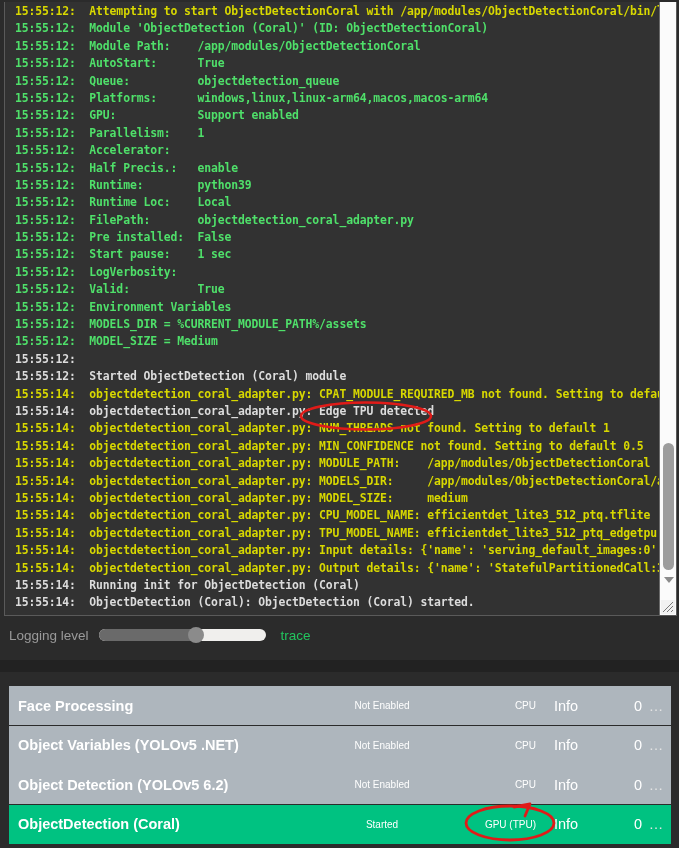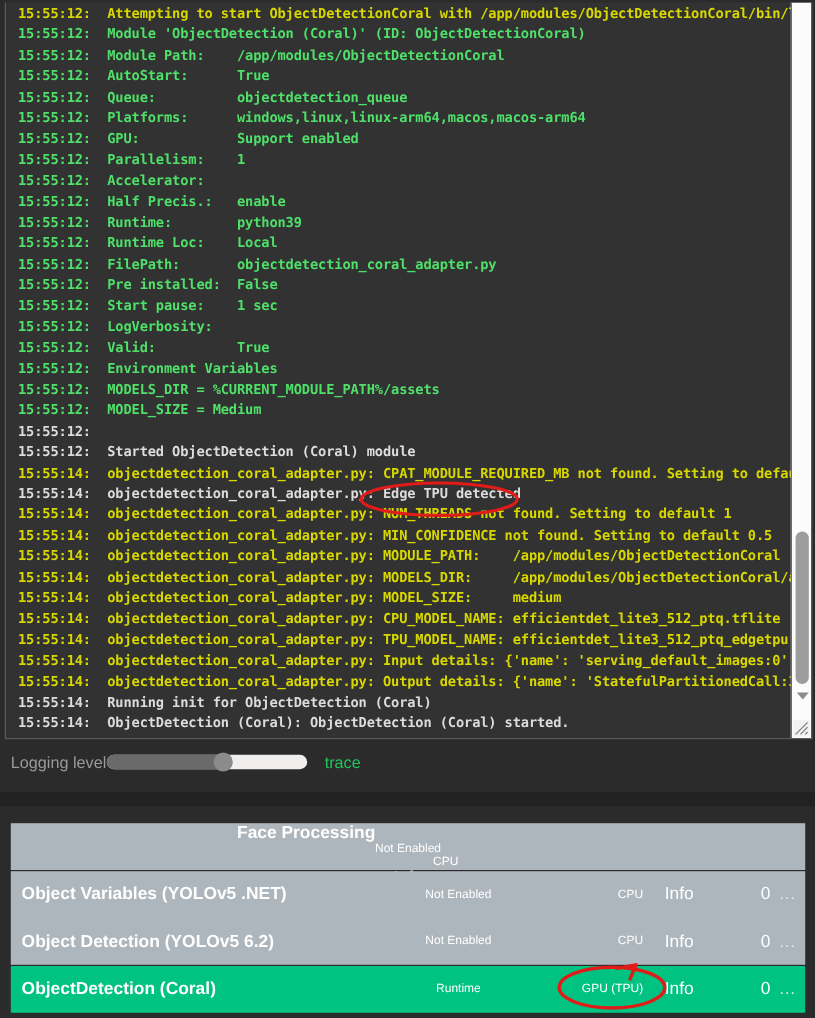--- a/index.html
+++ b/index.html
@@ -113,20 +113,21 @@
     height: 36px;
     display: flex;
     align-items: center;
     padding-left: 9px;
     box-sizing: border-box;
     background: #2b2b2b;
   }
   #logging-label {
     color: #9a9a9a;
     font-size: 13.5px;
+    margin-right: 10px;
   }
   #logging-slider {
     position: relative;
     width: 167px;
     height: 12px;
     border-radius: 6px;
     background: #f0efed;
     overflow: visible;
   }
   #logging-slider-fill {
@@ -305,21 +306,21 @@
     <div id="logging-slider-thumb"></div>
   </div>
   <span id="logging-value">trace</span>
 </div>
 
 <div id="sep-band-a"></div>
 <div id="sep-band-b"></div>
 <div id="sep-band-c"></div>
 
 <div id="module-table">
-    <div class="module-row" style="top: 0px; flex-direction: column;">
+    <div class="module-row" style="top: 0px;">
       <span class="row-name">Face Processing</span>
       <span class="row-status">Not Enabled</span>
       <span class="row-proc">CPU</span>
       <span class="row-level">Info</span>
       <span class="row-count">0</span>
       <span class="row-more">…</span>
     </div>
     <div class="module-row" style="top: 39.5px;">
       <span class="row-name">Object Variables (YOLOv5 .NET)</span>
       <span class="row-status">Not Enabled</span>
@@ -331,21 +332,21 @@
     <div class="module-row" style="top: 79px;">
       <span class="row-name">Object Detection (YOLOv5 6.2)</span>
       <span class="row-status">Not Enabled</span>
       <span class="row-proc">CPU</span>
       <span class="row-level">Info</span>
       <span class="row-count">0</span>
       <span class="row-more">…</span>
     </div>
     <div class="module-row is-active" style="top: 118.5px;">
       <span class="row-name">ObjectDetection (Coral)</span>
-      <span class="row-status">Runtime</span>
+      <span class="row-status">Started</span>
       <span class="row-proc">GPU (TPU)</span>
       <span class="row-level">Info</span>
       <span class="row-count">0</span>
       <span class="row-more">…</span>
     </div>
   </div>
 
 <svg class="annot" id="annot-edge-tpu" width="140" height="36" viewBox="0 0 140 36" aria-hidden="true">
   <ellipse cx="68" cy="17" rx="65" ry="13.5" fill="none" stroke="#e01b18" stroke-width="2.6"></ellipse>
 </svg>

